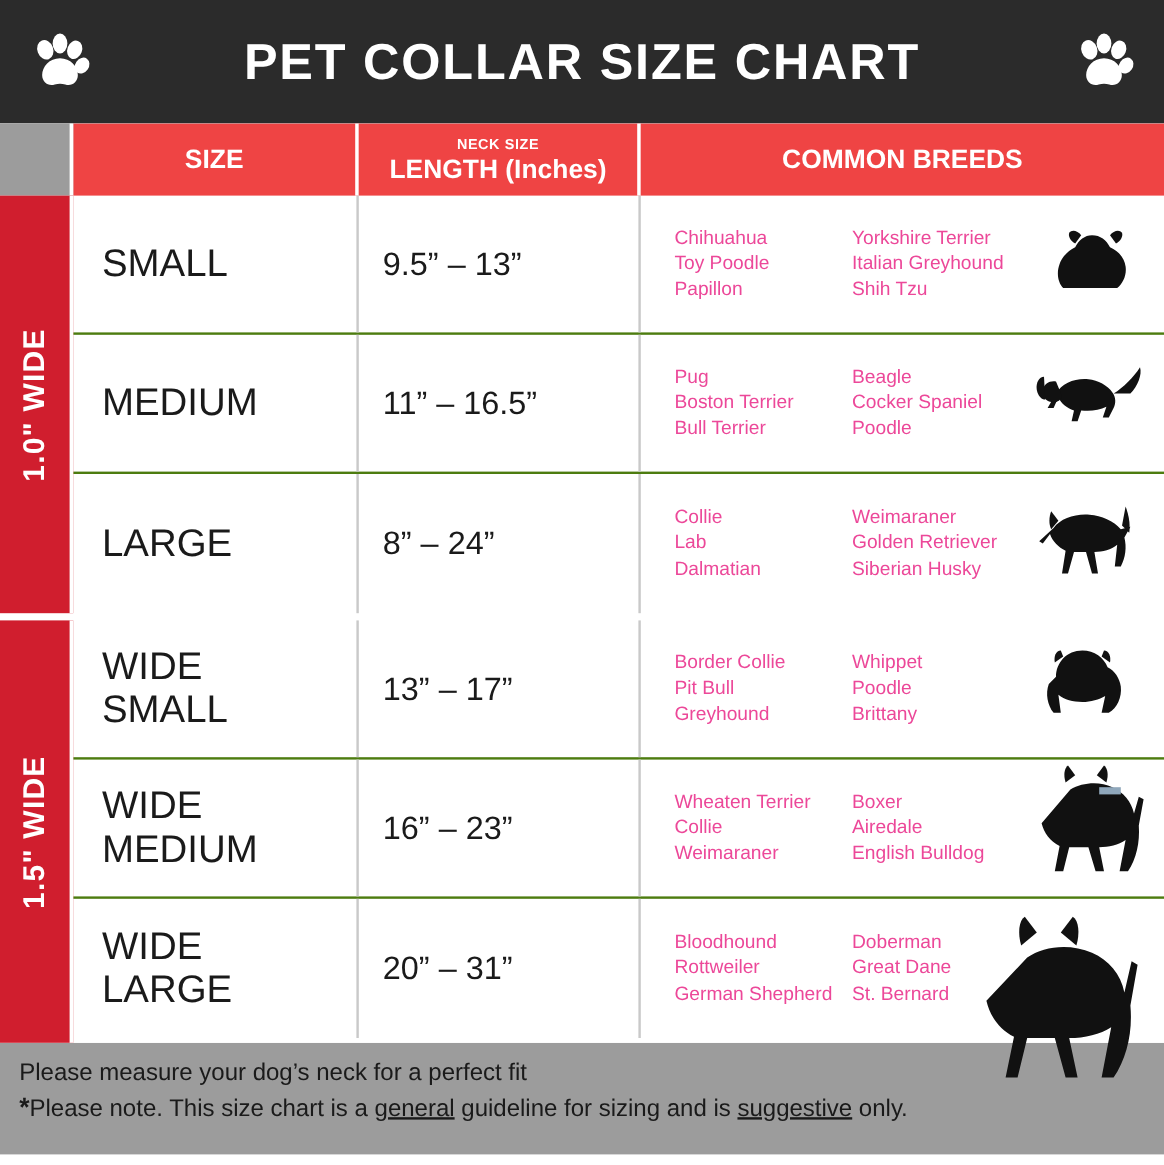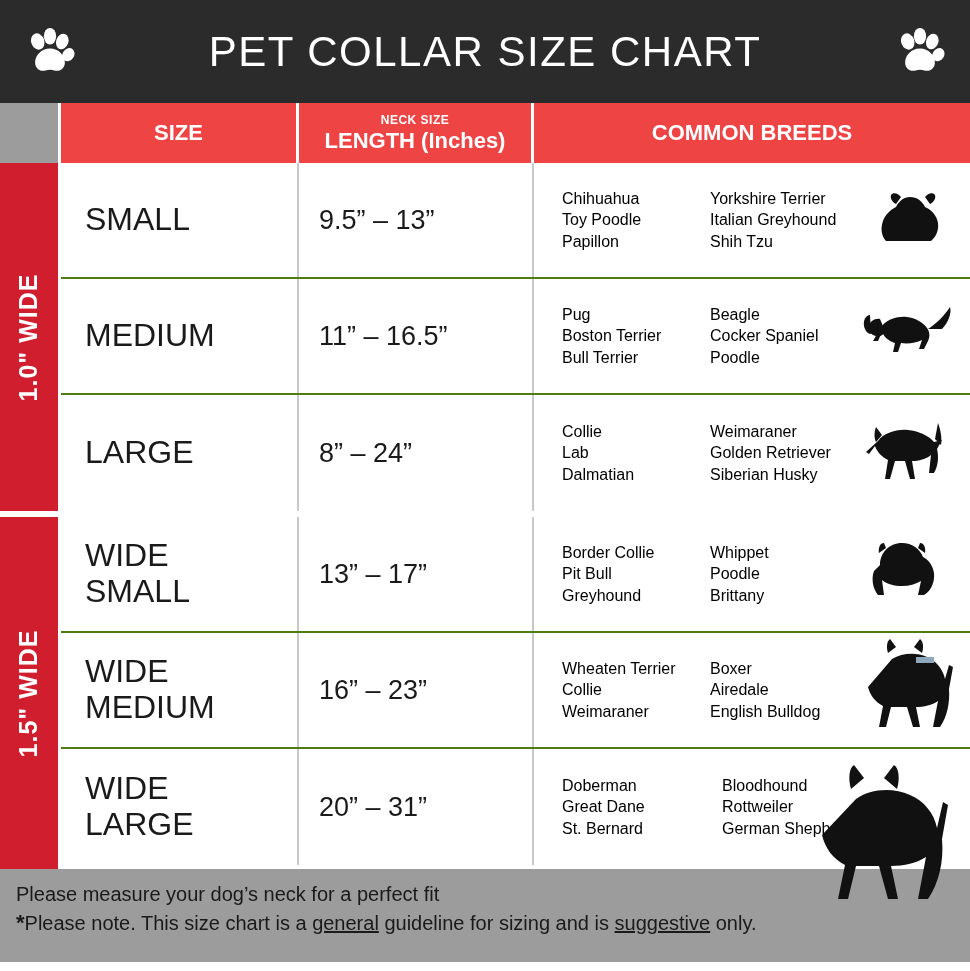--- a/index.html
+++ b/index.html
@@ -22,21 +22,21 @@
     position: relative;
     height: 103px;
     background: #2b2b2b;
     display: flex;
     align-items: center;
     justify-content: center;
   }
   .header-title {
     color: #ffffff;
     font-size: 42px;
-    font-weight: normal;
+    font-weight: bold;
     letter-spacing: 1.5px;
     text-align: center;
   }
   .paw {
     position: absolute;
     top: 50%;
     transform: translateY(-50%);
     width: 56px;
     height: 56px;
   }
@@ -138,21 +138,21 @@
   .cell-breeds {
     flex: 1 1 auto;
     display: flex;
     align-items: center;
     position: relative;
     padding-left: 28px;
   }
   .breed-col {
     font-size: 16px;
     line-height: 1.32;
-    color: #000000;
+    color: #ec4899;
     white-space: nowrap;
   }
   .breed-col.c1 { width: 148px; flex: 0 0 148px; }
   .breed-col.c2 { width: 160px; flex: 0 0 160px; }
   .dog-art {
     position: absolute;
     right: 6px;
     bottom: 2px;
     pointer-events: none;
   }
@@ -404,29 +404,29 @@
 
       <div class="data-row last-of-group" style="margin-left:61px;width:909px">
         <div class="cell cell-size">
           <div>
             <span class="two-line">WIDE</span>
             <span class="two-line">LARGE</span>
           </div>
         </div>
         <div class="cell cell-length">20” – 31”</div>
         <div class="cell cell-breeds">
+          <div class="breed-col c1">
+            <div>Bloodhound</div>
+            <div>Rottweiler</div>
+            <div>German Shepherd</div>
+          </div>
           <div class="breed-col c2">
             <div>Doberman</div>
             <div>Great Dane</div>
             <div>St. Bernard</div>
-          </div>
-          <div class="breed-col c1">
-            <div>Bloodhound</div>
-            <div>Rottweiler</div>
-            <div>German Shepherd</div>
           </div>
         </div>
       </div>
     </div>
 
     <span style="position:absolute; right:6px; bottom:-58px; z-index:5;">
       <svg width="166" height="170" viewBox="0 0 166 170" aria-hidden="true">
         <path d="M58 46c14-10 36-12 54-4 14 6 24 18 27 33l6-26 5 3-6 34c2 22-3 44-14 60h-10l8-42c-9 6-22 9-35 9l7 33h-10l-9-33H58l-8 33H40l7-34c-12-6-20-17-23-30z" fill="#111"></path>
         <path d="M56 12c-5 3-6 14-3 24l13-11z" fill="#111"></path>
         <path d="M96 12c5 3 6 14 3 24l-13-11z" fill="#111"></path>

